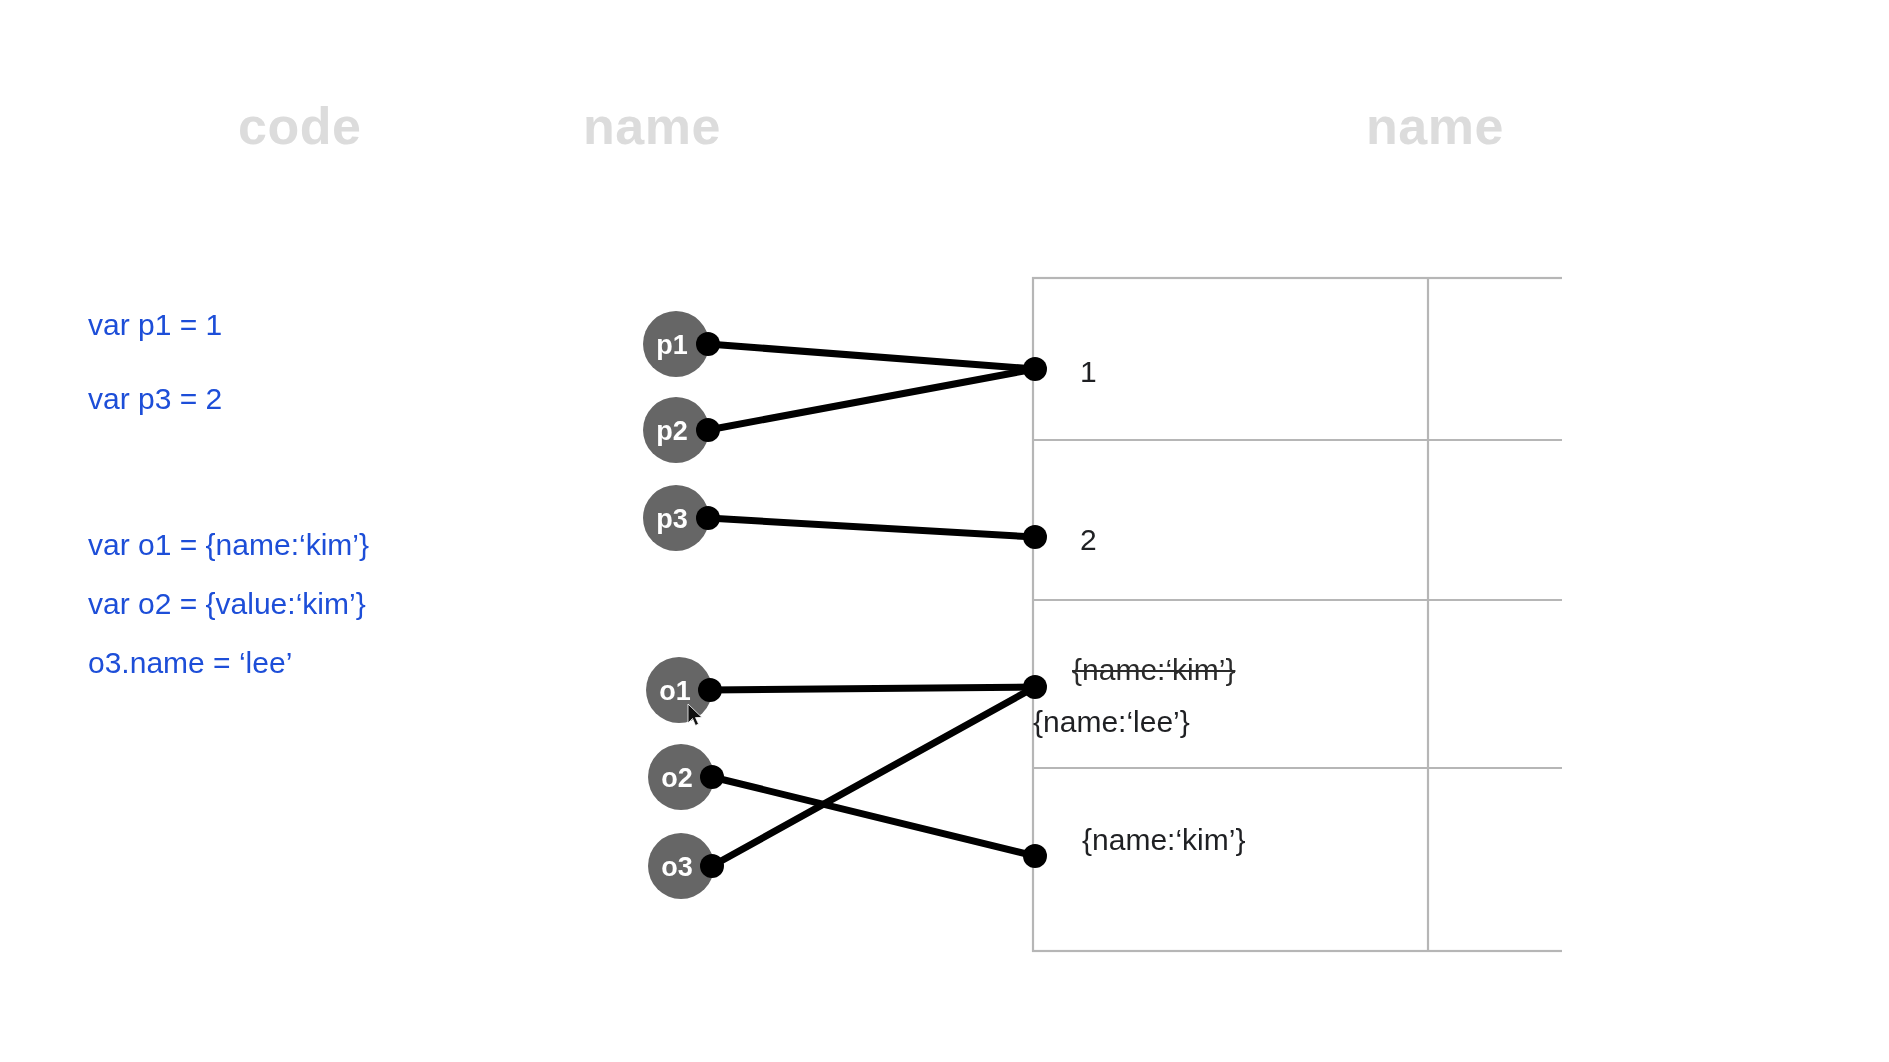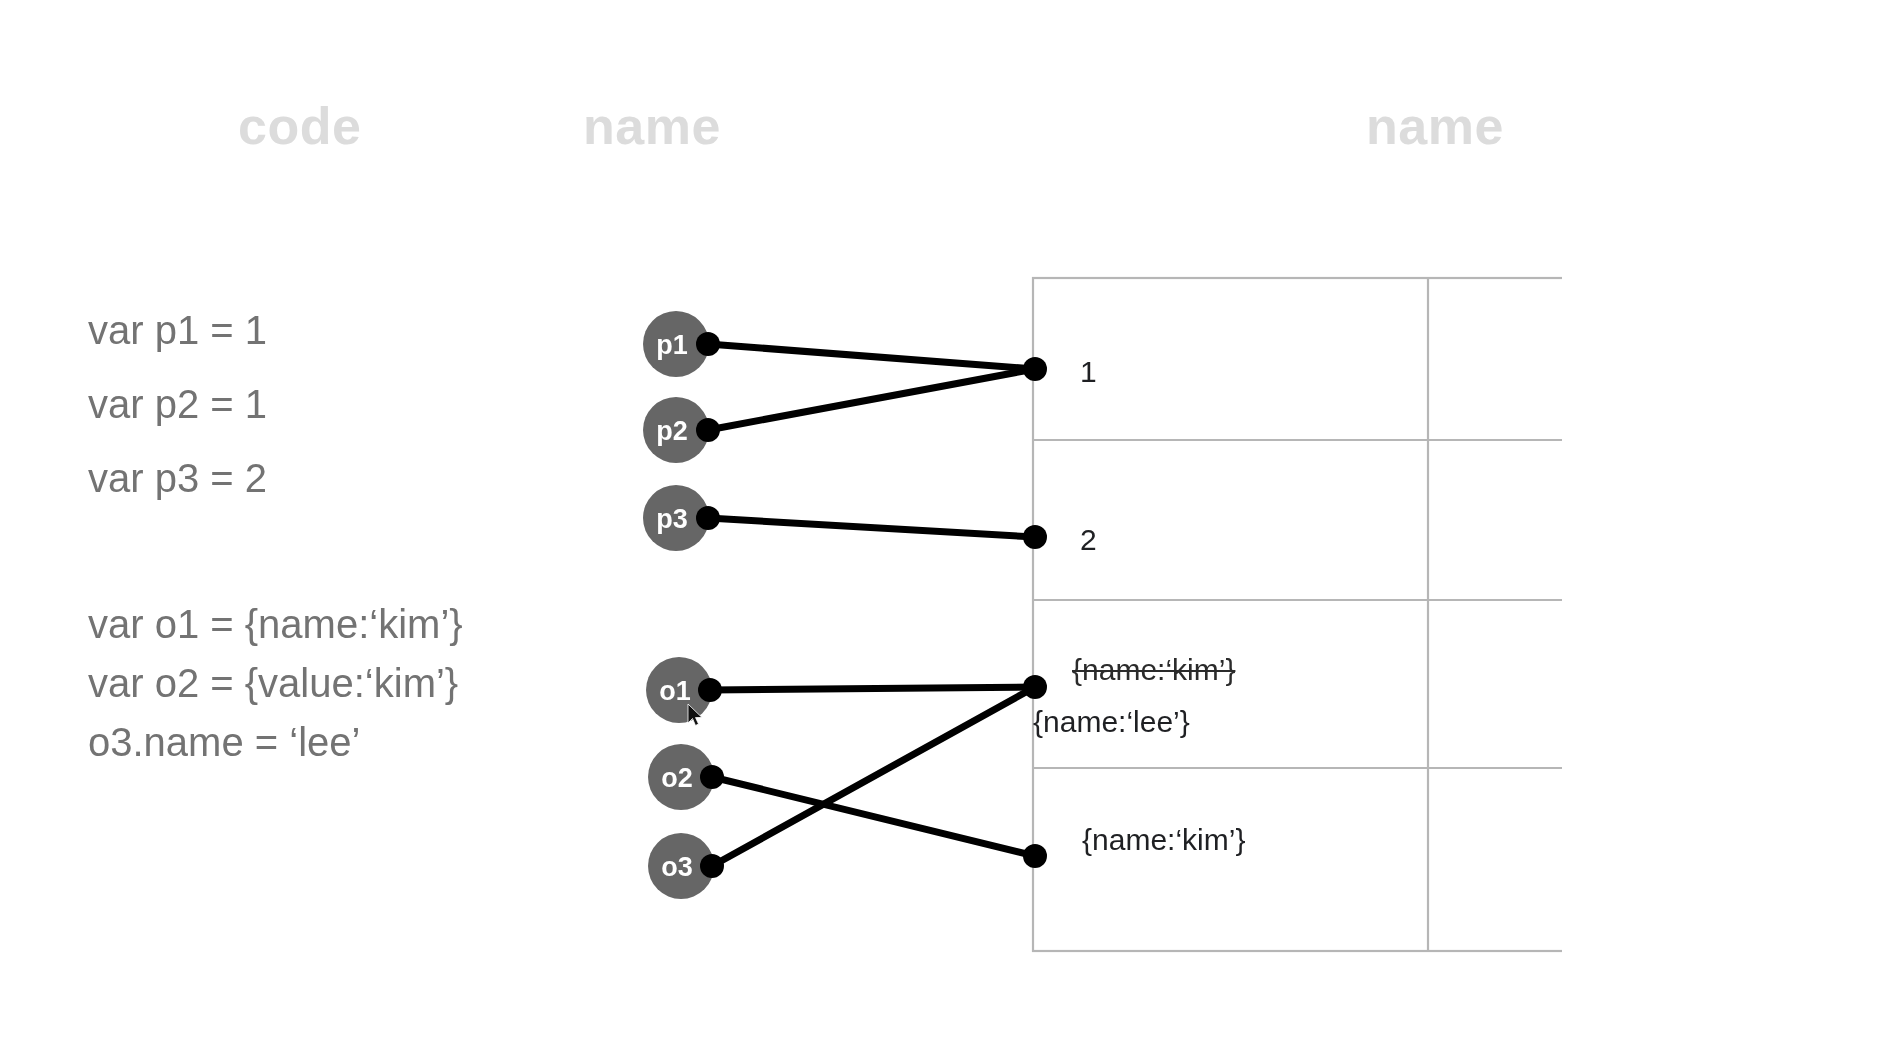--- a/index.html
+++ b/index.html
@@ -34,22 +34,22 @@
   #hdr-value { left: 1366px; top: 100px; }
 
   
   #code-list {
     position: absolute;
     left: 88px;
     top: 310px;
     width: 420px;
   }
   .code-line {
-    font-size: 40px;
-    color: #737373;
+    font-size: 30px;
+    color: #1d4ed8;
     line-height: 1;
     white-space: nowrap;
     height: 31px;
     margin-bottom: 43px;
   }
   .code-line.spacer-after { margin-bottom: 115px; }
   .code-line.tight-after  { margin-bottom: 28px; }
 
   
   #graph {
@@ -103,21 +103,20 @@
 <body>
 
 <div id="stage">
 
   <div class="col-header" id="hdr-code">code</div>
   <div class="col-header" id="hdr-name">name</div>
   <div class="col-header" id="hdr-value">name</div>
 
   <div id="code-list">
     <div class="code-line">var p1 = 1</div>
-    <div class="code-line">var p2 = 1</div>
     <div class="code-line spacer-after">var p3 = 2</div>
     <div class="code-line tight-after">var o1 = {name:‘kim’}</div>
     <div class="code-line tight-after">var o2 = {value:‘kim’}</div>
     <div class="code-line">o3.name = ‘lee’</div>
   </div>
 
   <svg id="graph" viewBox="0 0 1889 1062">
 
     <g>
       <rect x="1033" y="278" width="799" height="673" fill="none" class="table-line"></rect>

